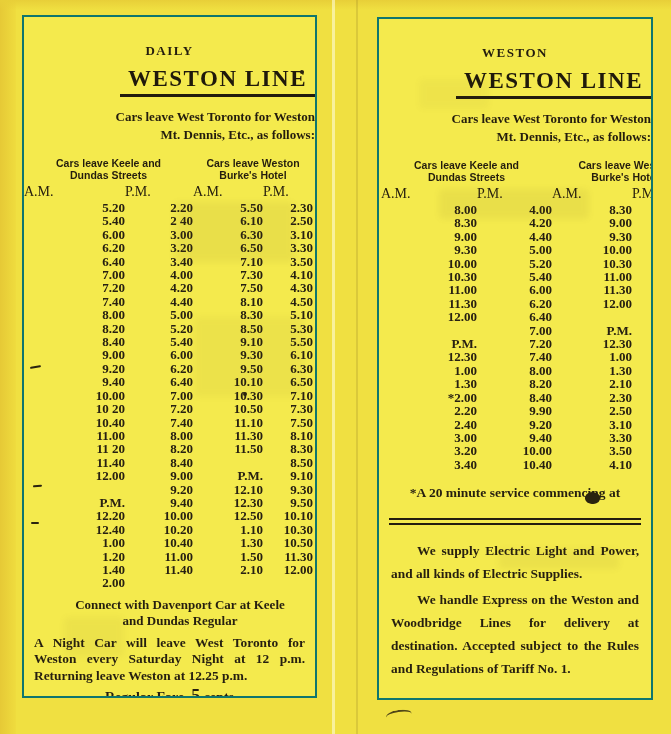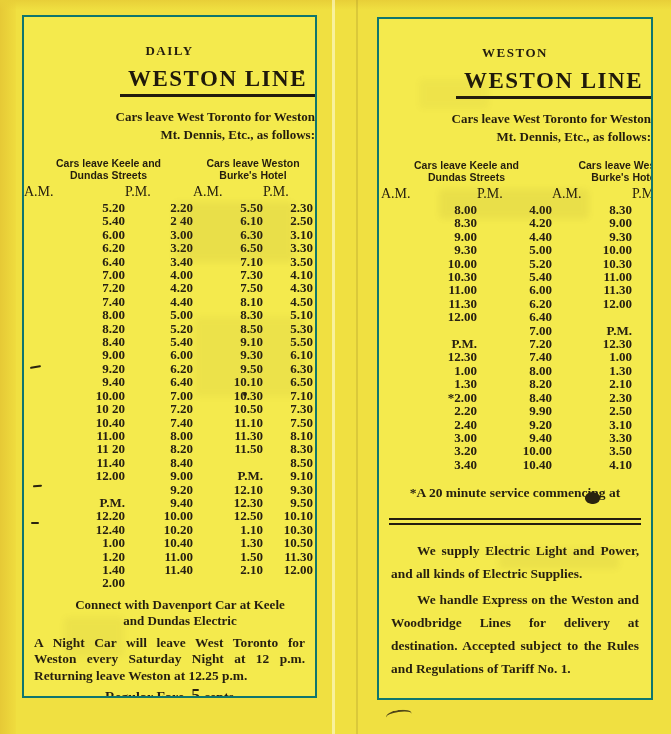--- a/index.html
+++ b/index.html
@@ -211,21 +211,21 @@
       <div class="t-cell">2.10</div>
       <div class="t-cell">12.00</div>
       <div class="t-cell">2.00</div>
       <div class="t-cell"></div>
       <div class="t-cell"></div>
       <div class="t-cell"></div>
     </div>
 
   <div class="connect-note">
     <div>Connect with Davenport Car at Keele</div>
-    <div>and Dundas Electric</div>
+    <div>and Dundas Regular</div>
   </div>
   <div class="night-note">
     <div class="just">A Night Car will leave West Toronto for</div>
     <div class="just">Weston every Saturday Night at 12 p.m.</div>
     <div>Returning leave Weston at 12.25 p.m.</div>
   </div>
   <div class="fare-line">
     <span>Regular Fare,</span>
     <span class="fare-amount">5</span>
     <span>cents</span>

